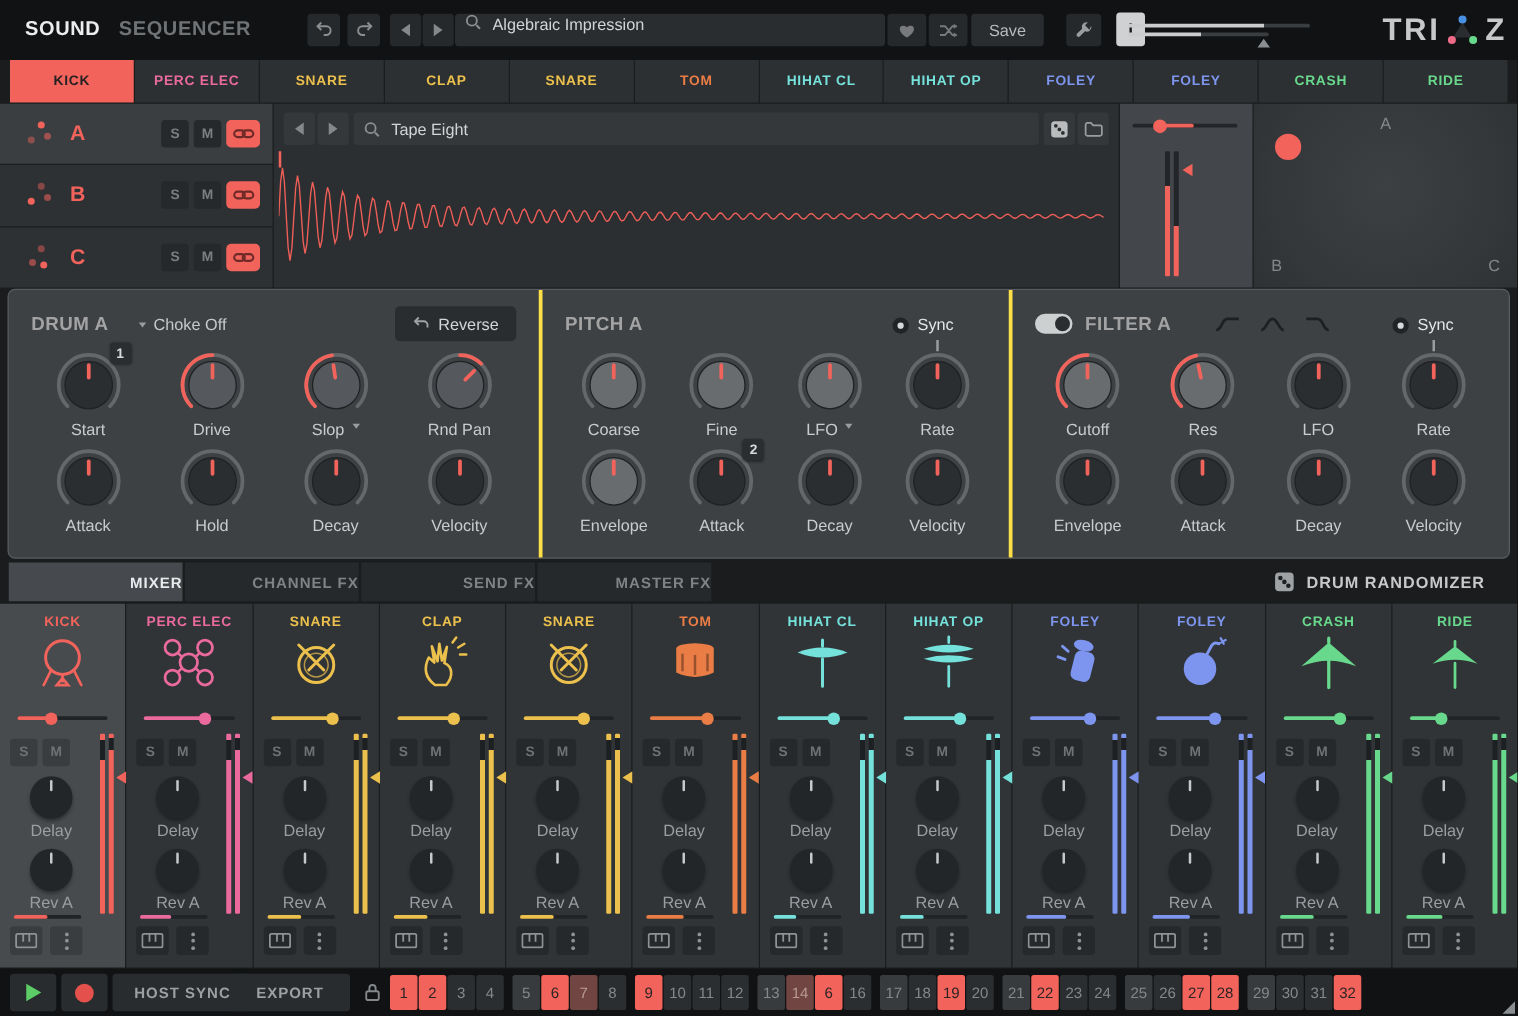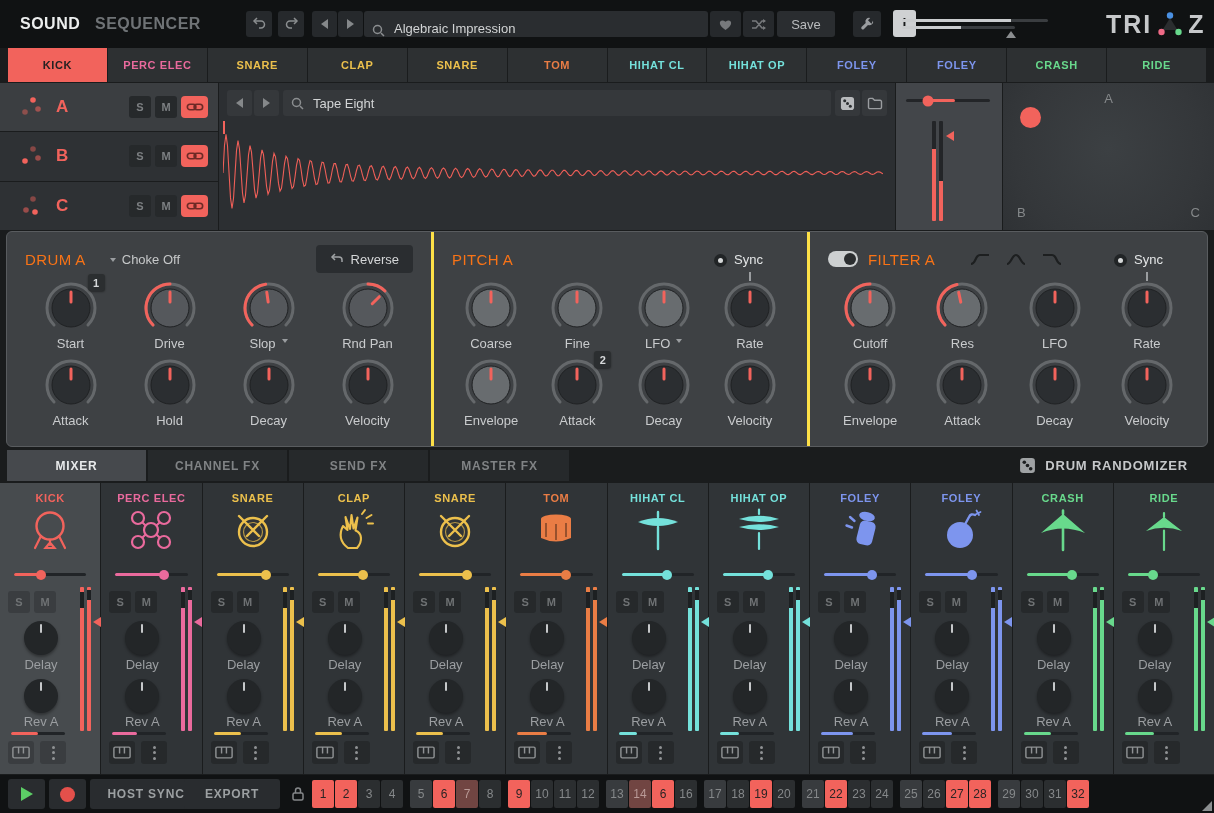--- a/index.html
+++ b/index.html
@@ -6,21 +6,21 @@
   *{box-sizing:border-box;font-family:"Liberation Sans",sans-serif;}
   .app{position:relative;width:1214px;height:813px;background:#1a1c1d;overflow:hidden;color:#c9cbcd;}
 
   
   .topbar{position:absolute;left:0;top:0;width:100%;height:48px;background:#101213;}
   .topbar *{position:absolute;}
   .t-title{left:20px;top:15px;font-size:16px;font-weight:bold;color:#eceeee;letter-spacing:.5px;}
   .t-sub{left:95px;top:15px;font-size:16px;font-weight:bold;color:#6f7376;letter-spacing:.5px;}
   .tbtn{width:26px;height:26px;top:11px;background:#26292c;border-radius:3px;display:flex;align-items:center;justify-content:center;}
   .tbtn svg{position:static;}
-  .t-search{left:364px;top:11px;width:344px;height:26px;background:#2a2d30;border-radius:3px;display:flex;align-items:flex-end;padding:0 8px;}
+  .t-search{left:364px;top:11px;width:344px;height:26px;background:#2a2d30;border-radius:3px;display:flex;align-items:flex-start;padding:0 8px;}
   .t-search svg{position:static;margin-right:7px;}
   .t-search input{position:static;flex:1;background:transparent;border:0;outline:none;color:#d2d4d5;font-size:13px;}
   .t-save{left:777px;top:11px;width:58px;height:26px;background:#2a2d30;border-radius:3px;color:#b9bbbd;font-size:13px;display:flex;align-items:center;justify-content:center;}
   .t-info{left:893px;top:10px;width:23px;height:27px;background:#cfd1d3;border-radius:3px;color:#17191a;font-weight:bold;font-size:14px;display:flex;align-items:center;justify-content:center;}
   .t-meter{left:902px;top:17px;width:148px;height:16px;}
   .t-meter .bar{position:absolute;height:3px;border-radius:2px;}
   .t-tri{left:1006px;top:31px;width:0;height:0;border:5px solid transparent;border-bottom:7px solid #8b8e90;border-top:0;}
   .t-logo{left:1106px;top:8px;width:100px;height:32px;display:flex;align-items:center;gap:5px;font-size:25px;font-weight:bold;color:#c6c8ca;letter-spacing:2px;}
   .t-logo *{position:static;}
   .arr{width:0;height:0;border:5px solid transparent;}
@@ -65,21 +65,21 @@
   .xy-dot{position:absolute;left:17px;top:24px;width:21px;height:21px;border-radius:50%;background:#f2635c;}
 
   
   .editpanel{position:absolute;left:6px;top:231px;width:1202px;height:216px;background:#3e4144;border:1px solid #595c5f;border-radius:6px;display:flex;}
   .esec{position:relative;padding-top:12px;}
   .esec+.esec{border-left:3px solid #fde047;}
   .esec.drum{width:424px;}
   .esec.pitch{width:376px;}
   .esec.filter{flex:1;}
   .ehead{height:30px;display:flex;align-items:center;padding:0 18px;gap:10px;}
-  .etitle{font-size:15px;font-weight:normal;color:#f97316;letter-spacing:.4px;}
+  .etitle{font-size:15px;font-weight:bold;color:#a3a3a3;letter-spacing:.4px;}
   .caret{width:0;height:0;border:3.5px solid transparent;border-top:4.5px solid #9a9da0;display:inline-block;}
   .choke{display:flex;align-items:center;gap:6px;margin-left:14px;font-size:13px;color:#c6c8c9;}
   .choke .caret{margin-top:4px;}
   .revbtn{margin-left:auto;height:28px;background:#2a2d30;border-radius:4px;display:flex;align-items:center;gap:7px;padding:0 14px;font-size:13px;color:#d4d6d7;}
   .syncbox{margin-left:auto;display:flex;align-items:flex-end;gap:7px;font-size:13px;color:#e4e6e7;margin-right:26px;}
   .radio{width:13px;height:13px;border-radius:50%;background:#212426;display:flex;align-items:center;justify-content:center;}
   .radio i{width:5px;height:5px;border-radius:50%;background:#d6d8d9;}
   .toggle{width:30px;height:16px;border-radius:8px;background:#cdd0d1;position:relative;}
   .toggle i{position:absolute;right:2px;top:2px;width:12px;height:12px;border-radius:50%;background:#2b2e30;}
   .fcurves{display:flex;gap:14px;margin-left:24px;}
@@ -90,21 +90,21 @@
   .knob .caret{display:none;}
   .knob.has-dropdown .caret{display:inline-block;margin-top:3px;}
   .knob-badge{position:absolute;right:4px;top:-6px;min-width:17px;height:17px;background:#2b2e30;border-radius:3px;color:#d6d8da;font-size:11px;font-weight:bold;display:flex;align-items:center;justify-content:center;padding:0 3px;box-shadow:0 1px 2px rgba(0,0,0,.4);}
   .knob-badge:empty{display:none;}
   .knob .tick{display:none;position:absolute;top:-8px;left:50%;width:2px;height:9px;background:#9a9da0;transform:translateX(-50%);}
   .knob.has-tick .tick{display:block;}
 
   
   .fxrow{position:absolute;left:0;top:449px;width:1214px;height:33px;background:#1a1c1d;}
   .fxtabs{position:absolute;left:7px;top:1px;display:flex;gap:2px;}
-  .fxtab{width:139px;height:31px;background:#26292b;color:#808385;font-size:12px;font-weight:bold;letter-spacing:.8px;display:flex;align-items:center;justify-content:center;}
+  .fxtab{width:139px;height:31px;background:#26292b;color:#808385;font-size:12px;font-weight:bold;letter-spacing:.8px;display:flex;align-items:center;justify-content:flex-end;}
   .fxtab.is-active{background:#46494d;color:#e8eaeb;}
   .randomizer{position:absolute;right:26px;top:0;height:33px;display:flex;align-items:center;gap:9px;font-size:13px;font-weight:bold;letter-spacing:.8px;color:#c6c8ca;}
 
   
   .mixer{position:absolute;left:0;top:483px;width:1214px;height:291px;display:flex;gap:1px;background:#1a1c1d;}
   .strip{flex:1;position:relative;background:#303437;}
   .strip.is-active{background:#474b4e;}
   .ch-label{position:absolute;left:0;top:9px;width:100%;text-align:center;font-size:11px;font-weight:bold;letter-spacing:.6px;color:var(--c);}
   .ch-icon{position:absolute;left:50%;top:24px;width:56px;height:46px;transform:translateX(-50%);color:var(--c);}
   .ch-pan{position:absolute;left:14px;right:14px;top:90px;height:3px;background:#212427;border-radius:2px;}

